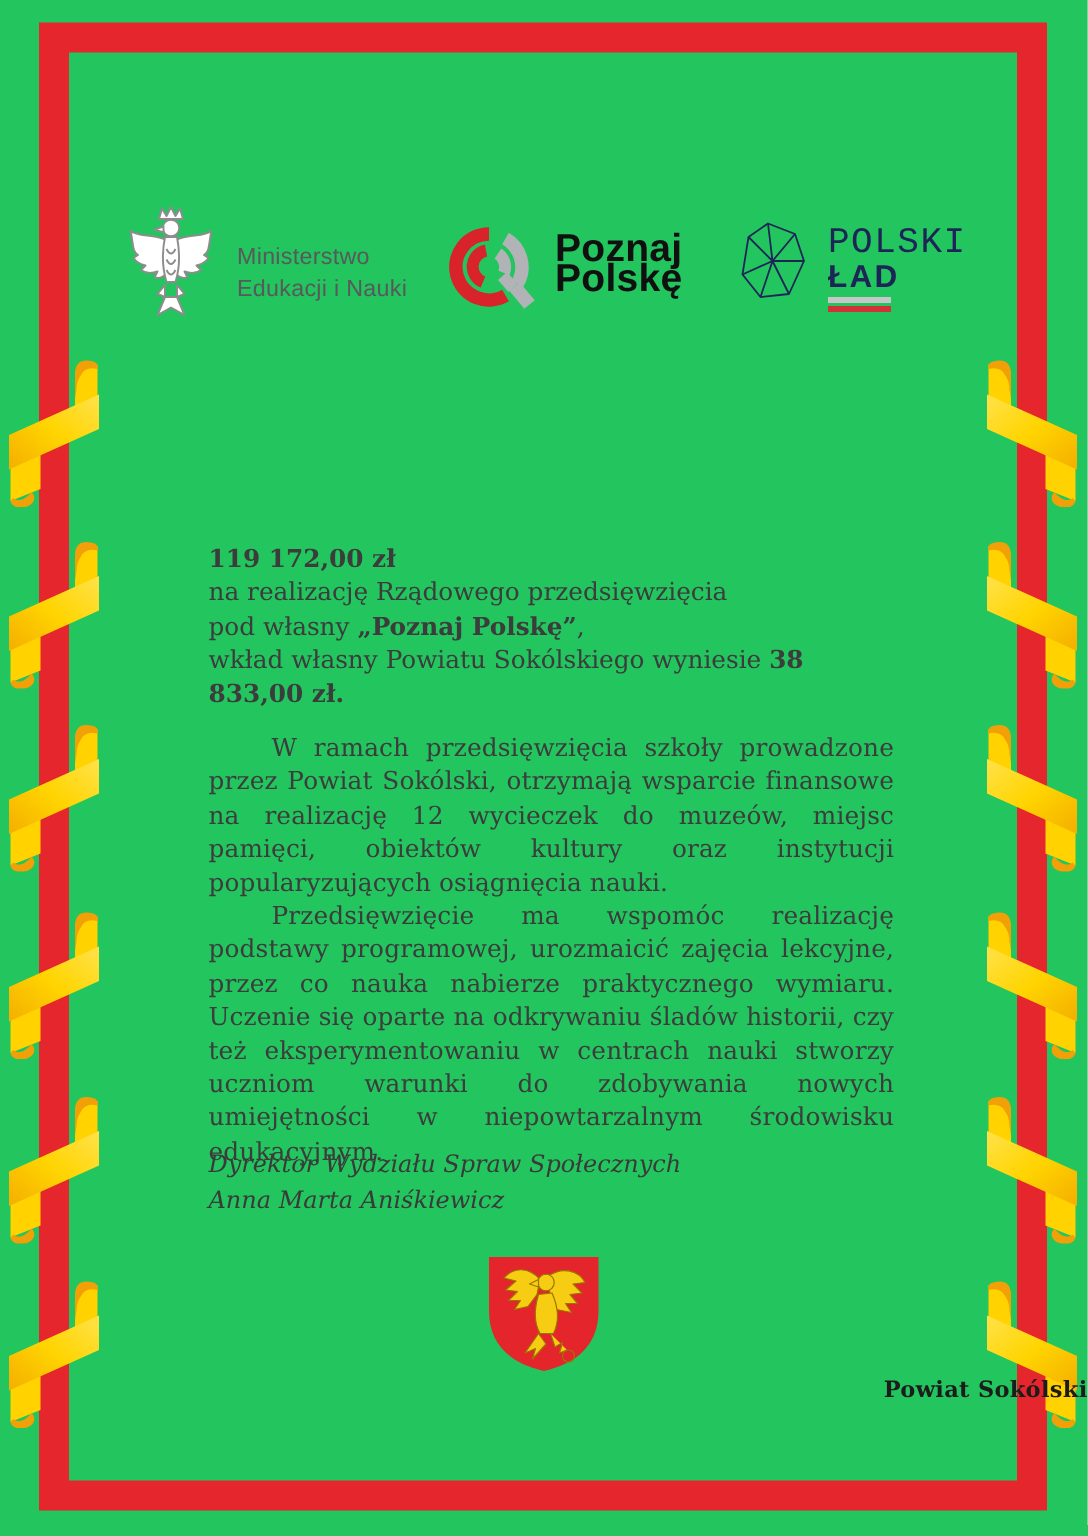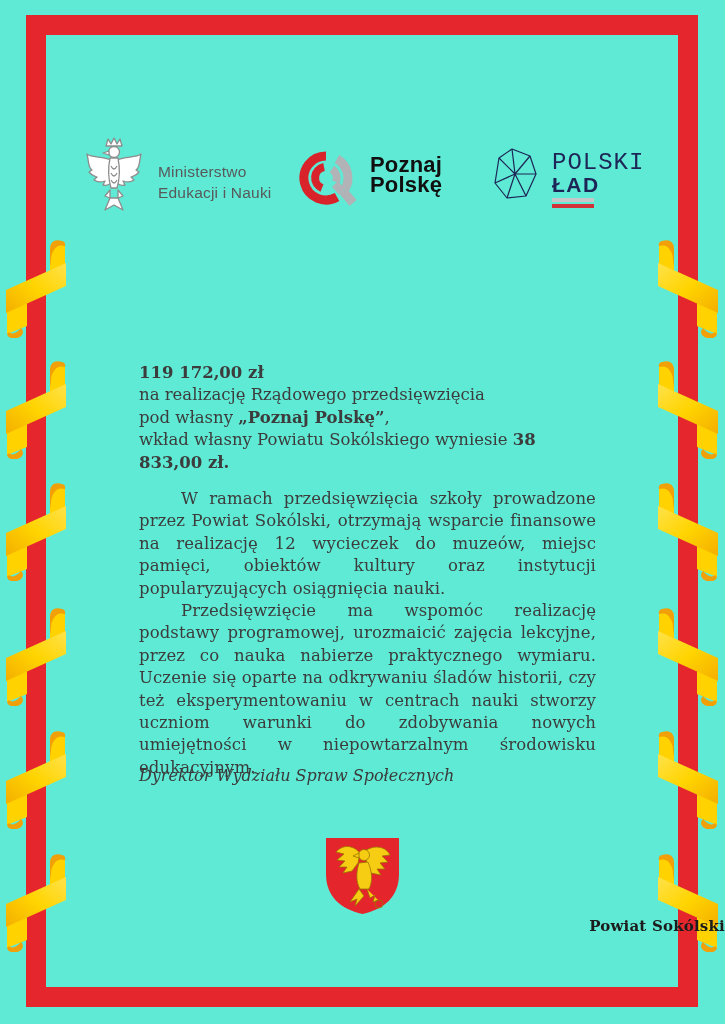--- a/index.html
+++ b/index.html
@@ -1,17 +1,17 @@
 <!DOCTYPE html>
 <html lang="pl"><head>
 <meta charset="utf-8">
 <style>
   html,body{margin:0;padding:0;}
   .page{
-    position:relative;width:725px;height:1024px;background:#5eead4;
+    position:relative;width:725px;height:1024px;background:#22c55e;
     overflow:hidden;font-family:"DejaVu Serif","Liberation Serif",serif;
   }
   
   .frame{
     position:absolute;left:26px;top:15px;width:672px;height:992px;
     box-sizing:border-box;border:20px solid #e5262c;
   }
   
   .ribbon{position:absolute;width:64px;height:98px;}
   .ribbon.flip svg{transform:scaleX(-1);}
@@ -19,21 +19,21 @@
   .logo-eagle{position:absolute;left:84px;top:136px;width:60px;height:82px;}
   .ministry-text{
     position:absolute;left:158px;top:161px;
     font-family:"Liberation Sans","DejaVu Sans",sans-serif;
     font-size:15.5px;line-height:21px;color:#58595b;letter-spacing:.2px;
   }
   .logo-poznaj{position:absolute;left:299px;top:151px;width:58px;height:57px;}
   .poznaj-text{
     position:absolute;left:370px;top:155px;
     font-family:"Liberation Sans","DejaVu Sans",sans-serif;
-    font-size:22px;line-height:20px;font-weight:800;color:#101010;letter-spacing:.2px;
+    font-size:26px;line-height:20px;font-weight:800;color:#101010;letter-spacing:.2px;
   }
   .logo-lad{position:absolute;left:492px;top:147px;width:47px;height:57px;}
   .lad-text{
     position:absolute;left:552px;top:152px;
     font-family:"Liberation Sans","DejaVu Sans",sans-serif;color:#1d2557;
   }
   .lad-line1{font-size:24px;line-height:22px;font-weight:500;letter-spacing:1px;font-family:Liberation Mono, monospace;}
   .lad-line2{font-size:21px;line-height:21px;font-weight:800;letter-spacing:1.5px;}
   .lad-stripe{position:absolute;left:552px;width:42px;height:3.5px;}
   .lad-stripe.silver{top:198px;background:#c6c7c8;}
@@ -185,20 +185,21 @@
     <div><span>wkład własny Powiatu Sokólskiego wyniesie </span><span class="bold">38 833,00 zł.</span></div>
   </div>
 
   <div class="textcol block3" style="position:absolute">
     <p class="para">W ramach przedsięwzięcia szkoły prowadzone przez Powiat Sokólski, otrzymają wsparcie finansowe na realizację 12 wycieczek do muzeów, miejsc pamięci, obiektów kultury oraz instytucji popularyzujących osiągnięcia nauki.</p>
     <p class="para">Przedsięwzięcie ma wspomóc realizację podstawy programowej, urozmaicić zajęcia lekcyjne, przez co nauka nabierze praktycznego wymiaru. Uczenie się oparte na odkrywaniu śladów historii, czy też eksperymentowaniu w centrach nauki stworzy uczniom warunki do zdobywania nowych umiejętności w niepowtarzalnym środowisku edukacyjnym.</p>
   </div>
 
   <div class="textcol signature" style="position:absolute">
     <div>Dyrektor Wydziału Spraw Społecznych</div>
+    <div>Anna Marta Aniśkiewicz</div>
   </div>
 
   <span class="coat">
     <svg width="77" height="80" viewBox="0 0 77 80">
       <path d="M2 2 H75 V38 C75 60 61 73 38.5 78 C16 73 2 60 2 38 Z" fill="#e5252c"></path>
       <g fill="#f7cd13" stroke="#9c7400" stroke-width="0.8" stroke-linejoin="round">
         <path d="M41 15 C51 8 62 11 66 19 L58 20 L64 26 L56 27 L61 33 L53 33 L57 39 L47 37 L43 29 Z"></path>
         <path d="M36 17 C28 8 18 9 12 16 L20 18 L13 24 L21 25 L15 31 L23 31 L19 37 L28 35 L34 27 Z"></path>
         <circle cx="40" cy="19" r="5.5"></circle>
         <path d="M35 17 L29 20 L35 22 Z"></path>

